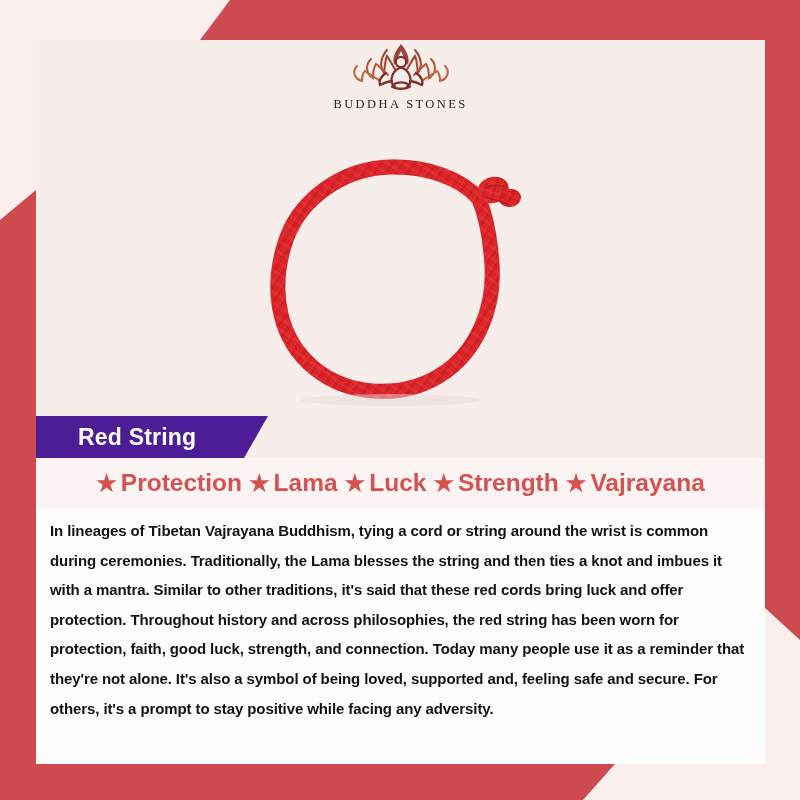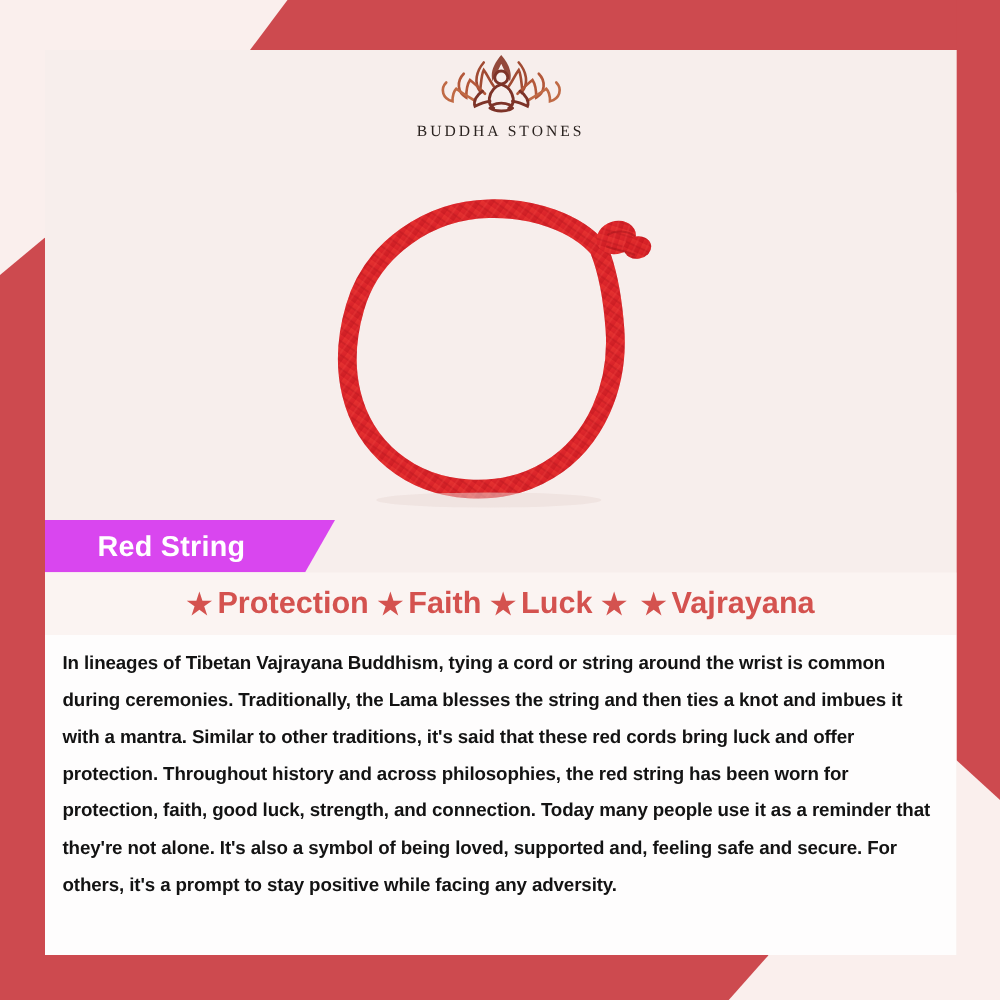--- a/index.html
+++ b/index.html
@@ -125,21 +125,21 @@
     transform: translate(-50%, -50%);
   }
 
   
   .label-ribbon {
     position: absolute;
     left: 0;
     top: 376px;
     width: 232px;
     height: 42px;
-    background: #d946ef;
+    background: #4c1d95;
     clip-path: polygon(0 0, 100% 0, calc(100% - 24px) 100%, 0 100%);
     display: flex;
     align-items: center;
   }
   .label-ribbon-text {
     color: #ffffff;
     font-size: 23px;
     font-weight: bold;
     margin-left: 42px;
     letter-spacing: 0.2px;
@@ -280,28 +280,29 @@
       <span class="label-ribbon-text">Red String</span>
     </div>
 
     <div class="benefits">
       <span class="benefit">
         <span class="star">★</span>
         <span>Protection</span>
       </span>
       <span class="benefit">
         <span class="star">★</span>
-        <span>Faith</span>
+        <span>Lama</span>
       </span>
       <span class="benefit">
         <span class="star">★</span>
         <span>Luck</span>
       </span>
       <span class="benefit">
         <span class="star">★</span>
+        <span>Strength</span>
       </span>
       <span class="benefit">
         <span class="star">★</span>
         <span>Vajrayana</span>
       </span>
     </div>
 
     <div class="copy">
       <p>In lineages of Tibetan Vajrayana Buddhism, tying a cord or string around the wrist is common during ceremonies. Traditionally, the Lama blesses the string and then ties a knot and imbues it with a mantra. Similar to other traditions, it's said that these red cords bring luck and offer protection. Throughout history and across philosophies, the red string has been worn for protection, faith, good luck, strength, and connection. Today many people use it as a reminder that they're not alone. It's also a symbol of being loved, supported and, feeling safe and secure. For others, it's a prompt to stay positive while facing any adversity.</p>
     </div>

